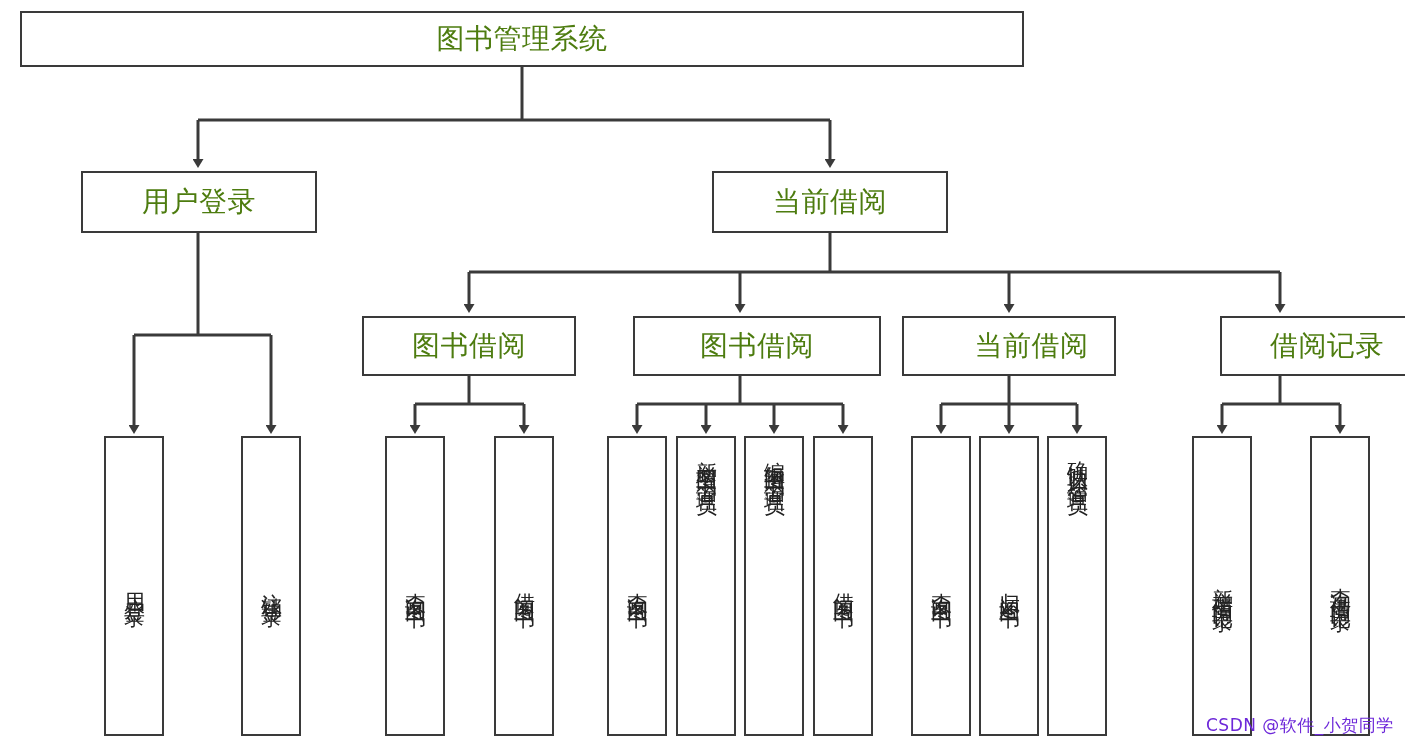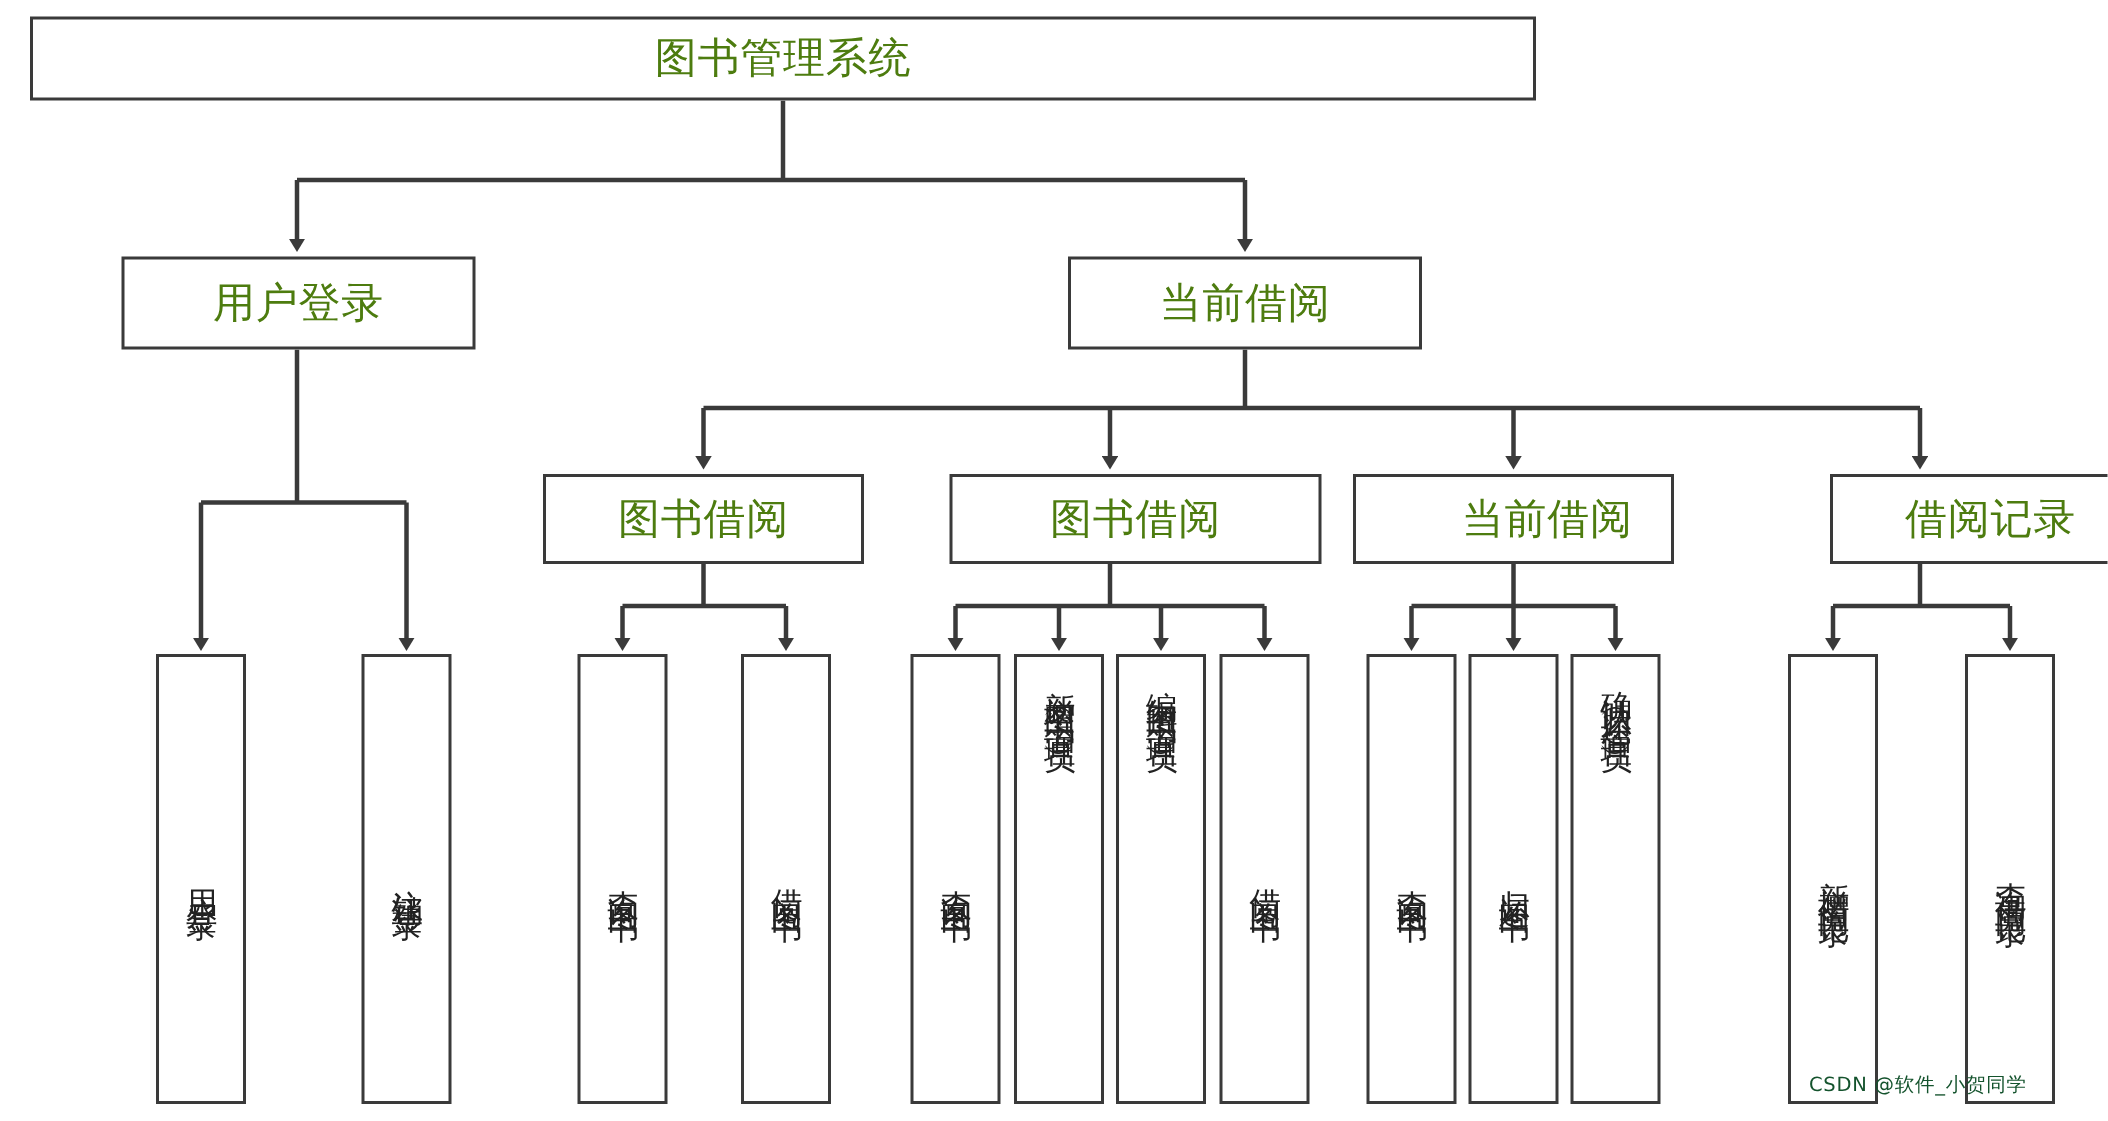--- a/index.html
+++ b/index.html
@@ -58,22 +58,22 @@
     align-items: flex-start;
     justify-content: center;
     padding-top: 6px;
   }
   .leaf-box.short-label {
     align-items: center;
     padding-top: 0;
   }
   .watermark {
     position: absolute;
-    font-size: 13px;
-    color: #14532d;
+    font-size: 17px;
+    color: #6d28d9;
     white-space: nowrap;
     letter-spacing: 0.5px;
     pointer-events: none;
     padding-left: 13px;
   }
 </style>
 </head>
 <body>
 
 <div id="diagram-root">

